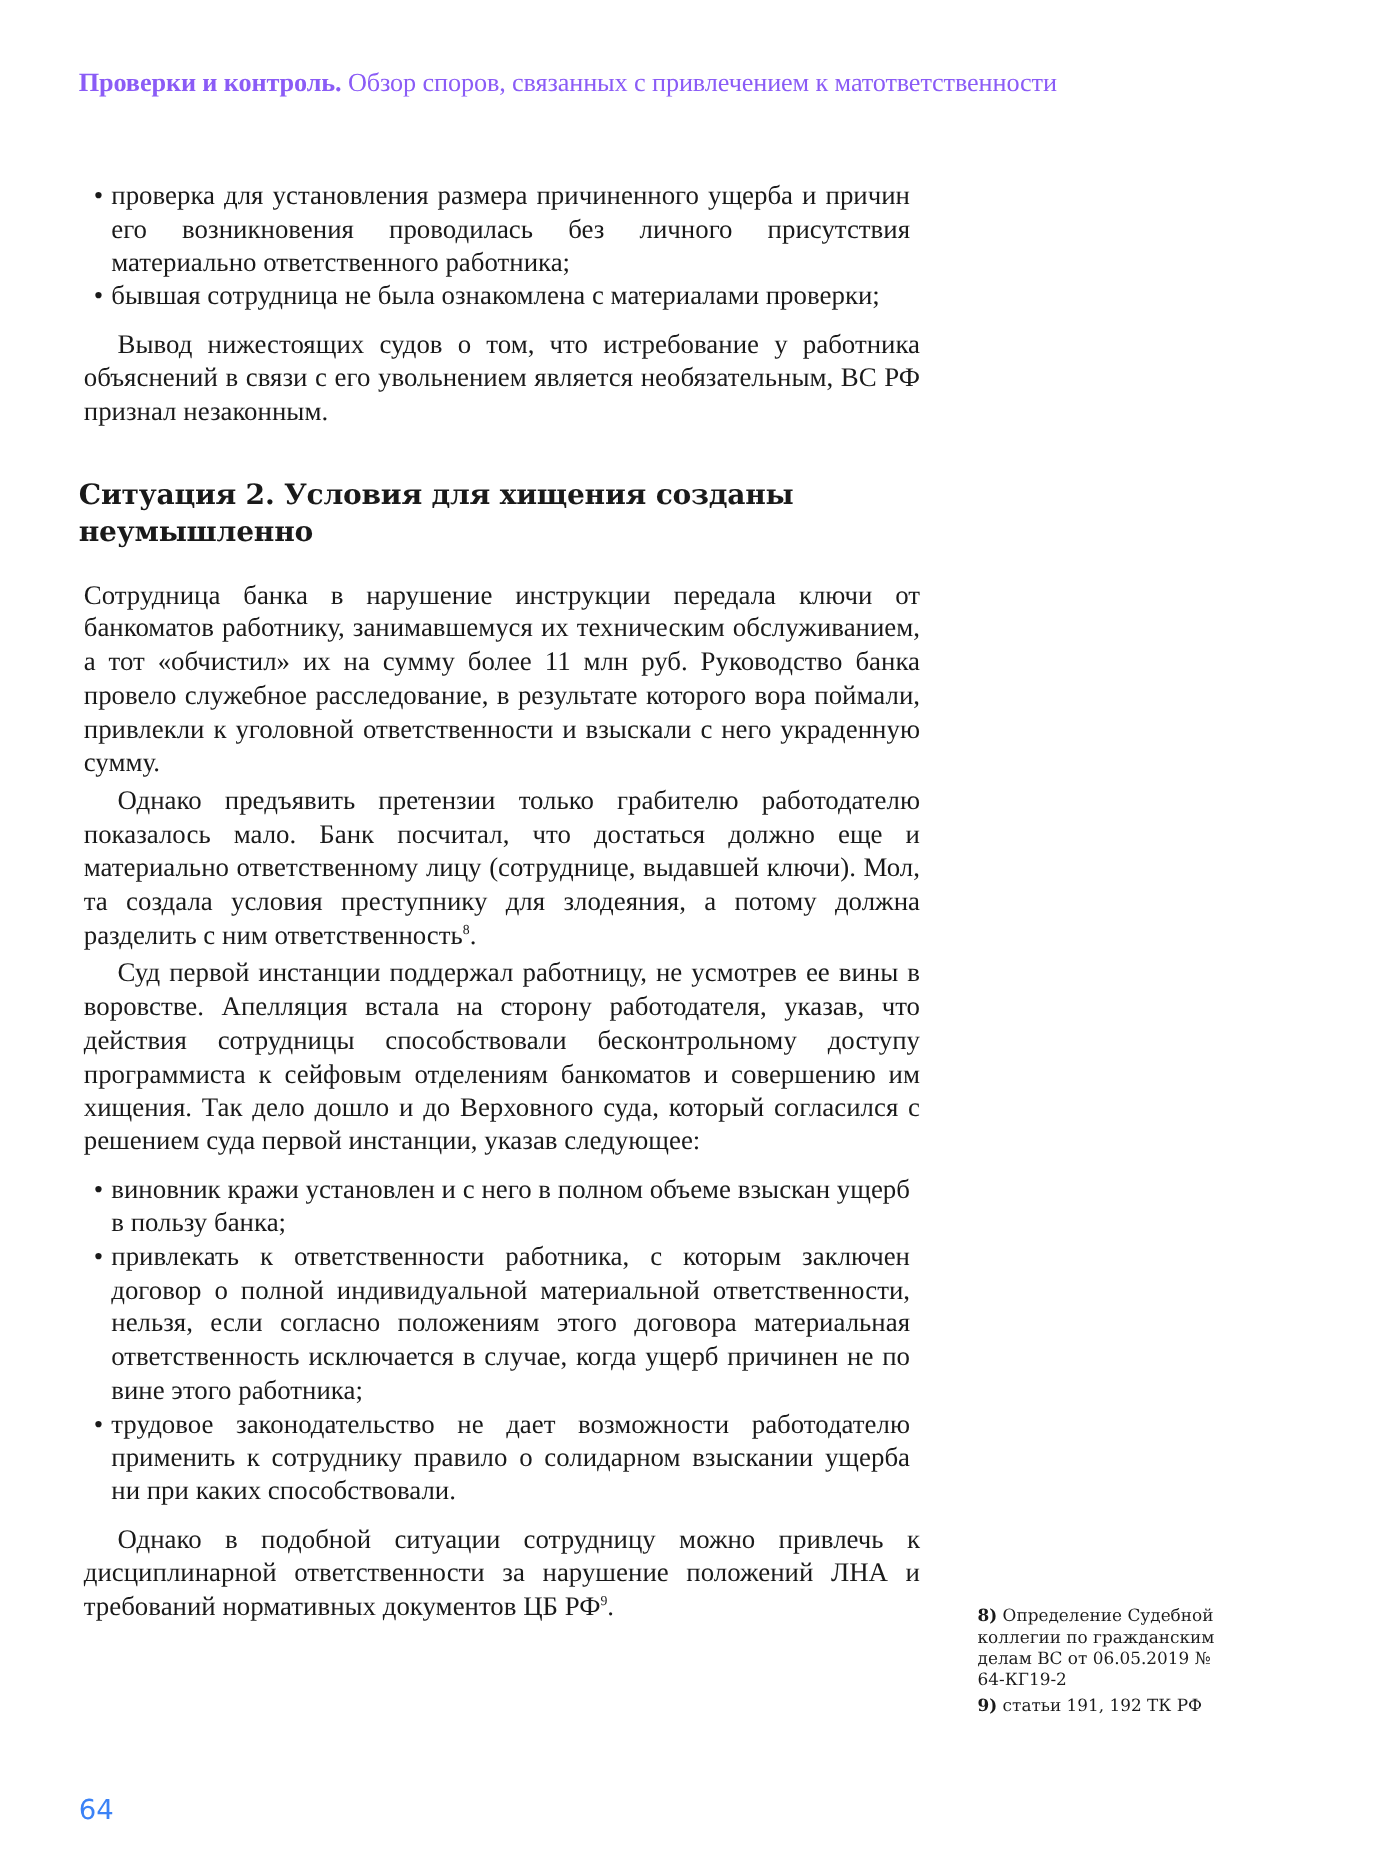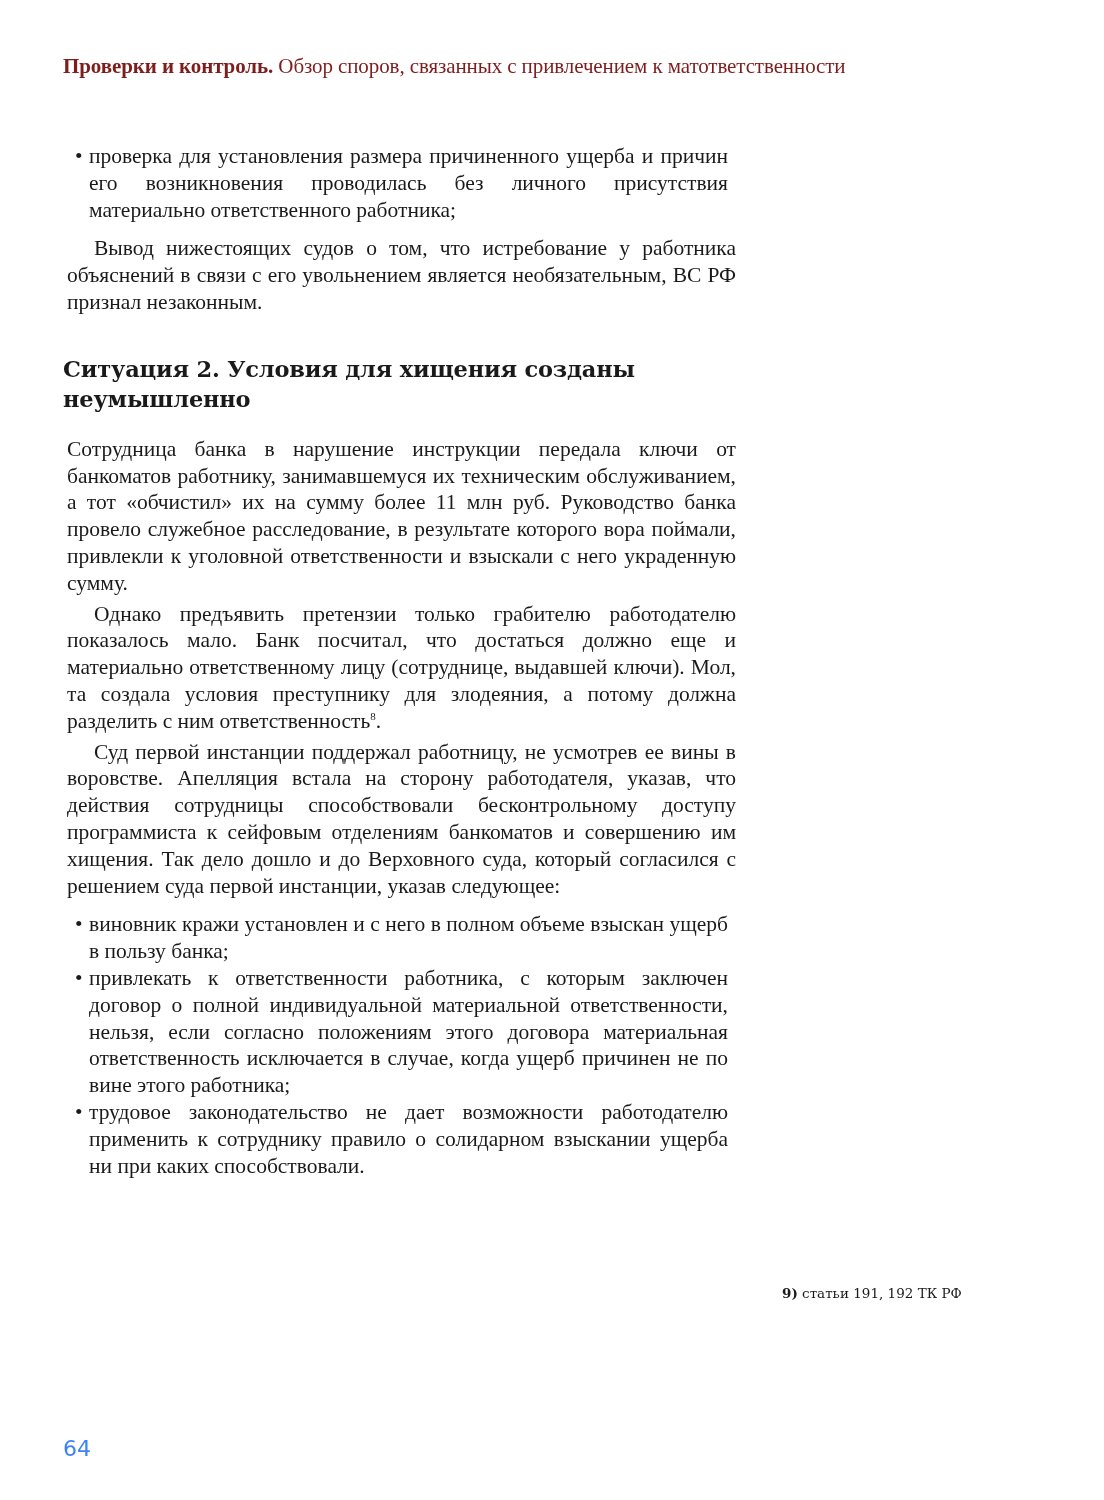--- a/index.html
+++ b/index.html
@@ -14,21 +14,21 @@
       overflow: hidden;
       font-family: "DejaVu Serif", "Liberation Serif", serif;
       color: #1a1a1a;
     }
     .running-header {
       position: absolute;
       left: 63px;
       top: 54px;
       font-family: "Liberation Serif", "DejaVu Serif", serif;
       font-size: 21px;
-      color: #7f1d1d;
+      color: #8b5cf6;
       white-space: nowrap;
       letter-spacing: -0.1px;
     }
     .running-header .hdr-bold {
       font-weight: bold;
     }
     .main-col {
       position: absolute;
       left: 63px;
       top: 131px;
@@ -105,36 +105,42 @@
 <body>
 
 <div class="running-header">
   <span class="hdr-bold">Проверки и контроль.</span>
   <span>Обзор споров, связанных с привлечением к матответственности</span>
 </div>
 
 <div class="main-col">
   <ul class="bullet-list">
     <li>проверка для установления размера причиненного ущерба и причин его возникновения проводилась без личного присутствия материально ответственного работника;</li>
+    <li>бывшая сотрудница не была ознакомлена с материалами проверки;</li>
   </ul>
   <p class="para indent">Вывод нижестоящих судов о том, что истребование у работника объяснений в связи с его увольнением является необязательным, ВС РФ признал незаконным.</p>
 
   <h2 class="section-title">Ситуация 2. Условия для хищения созданы неумышленно</h2>
 
   <p class="para">Сотрудница банка в нарушение инструкции передала ключи от банкоматов работнику, занимавшемуся их техническим обслуживанием, а тот «обчистил» их на сумму более 11 млн руб. Руководство банка провело служебное расследование, в результате которого вора поймали, привлекли к уголовной ответственности и взыскали с него украденную сумму.</p>
   <p class="para indent"><span>Однако предъявить претензии только грабителю работодателю показалось мало. Банк посчитал, что достаться должно еще и материально ответственному лицу (сотруднице, выдавшей ключи). Мол, та создала условия преступнику для злодеяния, а потому должна разделить с ним ответственность</span><sup>8</sup><span>.</span></p>
   <p class="para indent">Суд первой инстанции поддержал работницу, не усмотрев ее вины в воровстве. Апелляция встала на сторону работодателя, указав, что действия сотрудницы способствовали бесконтрольному доступу программиста к сейфовым отделениям банкоматов и совершению им хищения. Так дело дошло и до Верховного суда, который согласился с решением суда первой инстанции, указав следующее:</p>
 
   <ul class="bullet-list">
     <li>виновник кражи установлен и с него в полном объеме взыскан ущерб в пользу банка;</li>
     <li>привлекать к ответственности работника, с которым заключен договор о полной индивидуальной материальной ответственности, нельзя, если согласно положениям этого договора материальная ответственность исключается в случае, когда ущерб причинен не по вине этого работника;</li>
     <li>трудовое законодательство не дает возможности работодателю применить к сотруднику правило о солидарном взыскании ущерба ни при каких способствовали.</li>
   </ul>
+  <p class="para indent"><span>Однако в подобной ситуации сотрудницу можно привлечь к дисциплинарной ответственности за нарушение положений ЛНА и требований нормативных документов ЦБ РФ</span><sup>9</sup><span>.</span></p>
 </div>
 
 <div class="footnotes">
+  <p class="footnote">
+    <span class="fn-num">8)</span>
+    <span>Определение Судебной коллегии по гражданским делам ВС от 06.05.2019 № 64-КГ19-2</span>
+  </p>
   <p class="footnote">
     <span class="fn-num">9)</span>
     <span>статьи 191, 192 ТК РФ</span>
   </p>
 </div>
 
 <div class="page-number">64</div>
 
 </body></html>

